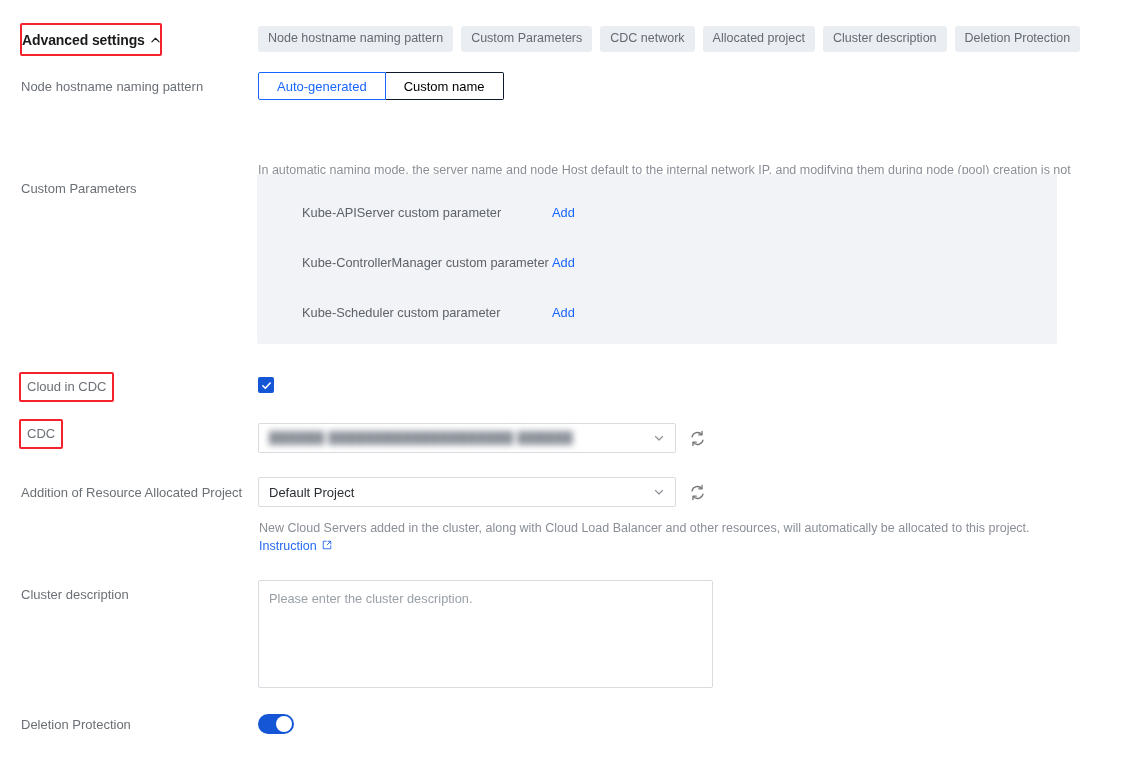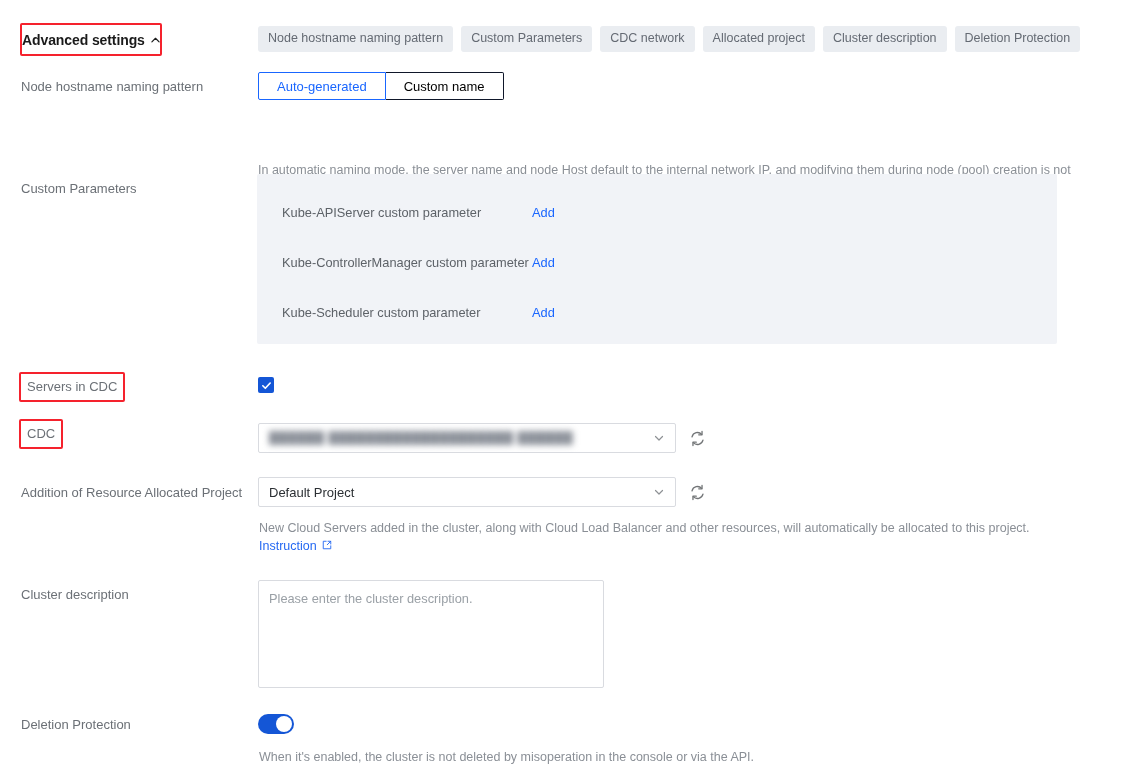--- a/index.html
+++ b/index.html
@@ -133,20 +133,21 @@
   .param-row {
     position: absolute;
     left: 25px;
     display: flex;
     align-items: center;
     font-size: 12.8px;
   }
   .param-name {
     color: #5d6268;
     width: 250px;
+    margin-left: 20px;
   }
   .param-add {
     color: #1966ff;
     cursor: pointer;
   }
 
   
   .checkbox {
     position: absolute;
     left: 258px;
@@ -207,21 +208,21 @@
     font-size: 12.5px;
     color: #2468f2;
     cursor: pointer;
   }
 
   
   .textarea {
     position: absolute;
     left: 258px;
     top: 580px;
-    width: 346px;
+    width: 455px;
     height: 108px;
     border: 1px solid #d9dbe0;
     border-radius: 2px;
     background: #fff;
     padding: 9px 10px;
     font-size: 12.8px;
     color: #9aa0a6;
     line-height: 17px;
     resize: none;
     font-family: "Liberation Sans", sans-serif;
@@ -288,21 +289,21 @@
     <div class="param-row" style="top:81px">
       <span class="param-name">Kube-ControllerManager custom parameter</span>
       <span class="param-add">Add</span>
     </div>
     <div class="param-row" style="top:131px">
       <span class="param-name">Kube-Scheduler custom parameter</span>
       <span class="param-add">Add</span>
     </div>
   </div>
 
-  <div class="row-label label-boxed" style="top:372px">Servers in CDC</div>
+  <div class="row-label label-boxed" style="top:372px">Cloud in CDC</div>
   <div class="checkbox">
     <svg width="11" height="11" viewBox="0 0 12 12">
         <path d="M2 6.3 L4.7 9 L10 3.3" fill="none" stroke="#ffffff" stroke-width="1.8" stroke-linecap="round" stroke-linejoin="round"></path>
       </svg>
   </div>
 
   <div class="row-label label-boxed" style="top:419px">CDC</div>
   <div class="select" style="top:423px">
     <span class="sel-value blurred">██████  ████████████████████ ██████</span>
     <span class="caret">
@@ -349,15 +350,14 @@
     </span>
   </div>
 
   <div class="row-label" style="top:586px">Cluster description</div>
   <textarea class="textarea" placeholder="Please enter the cluster description." style=""></textarea>
 
   <div class="row-label" style="top:716px">Deletion Protection</div>
   <div class="toggle">
     <div class="knob"></div>
   </div>
-  <div class="helper" style="left:259px; top:748px; width:815px;">When it's enabled, the cluster is not deleted by misoperation in the console or via the API.</div>
 
 </div>
 
 </body></html>

